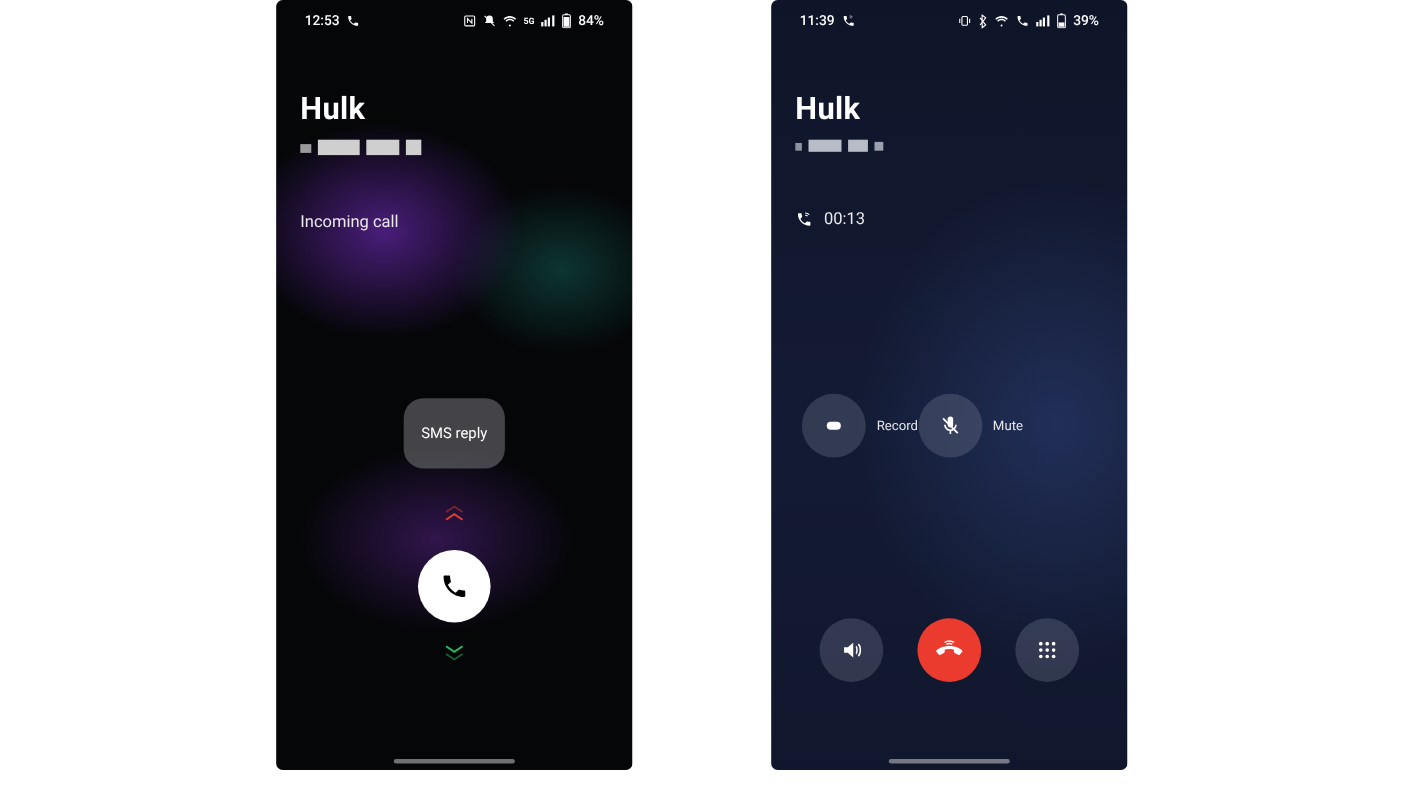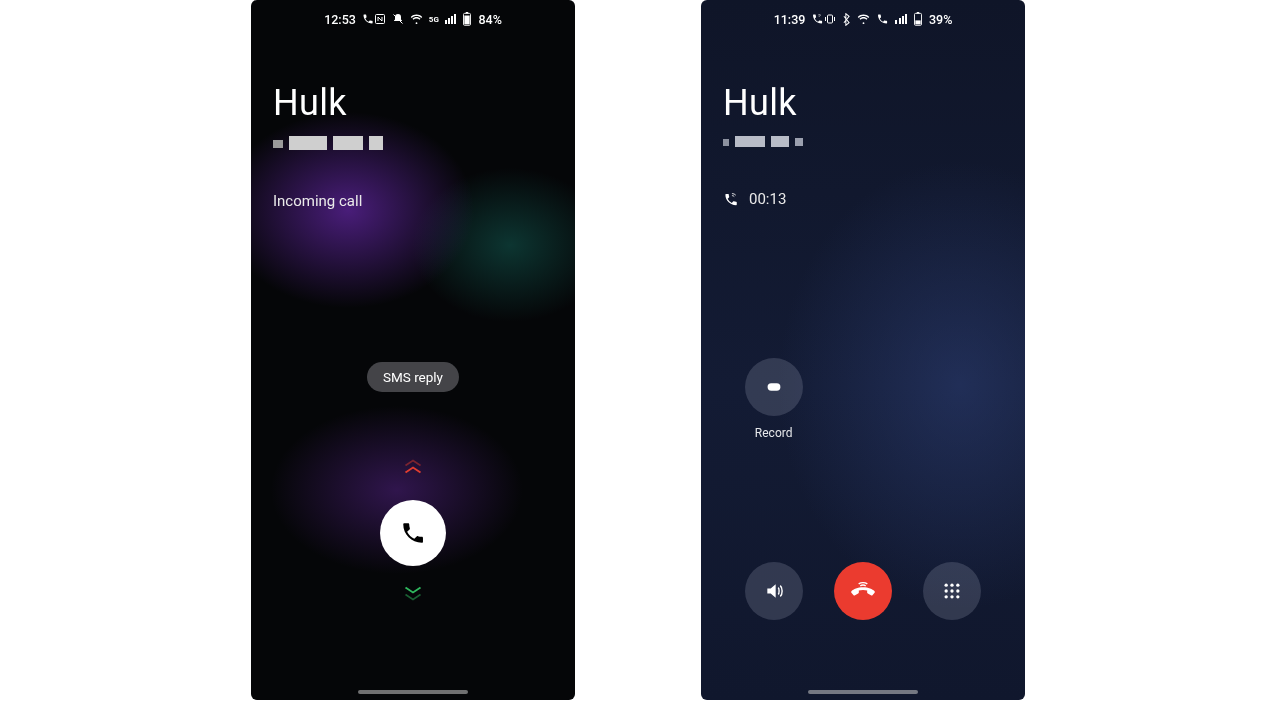--- a/index.html
+++ b/index.html
@@ -1,34 +1,34 @@
 <!DOCTYPE html>
 <html><head>
 <meta charset="utf-8">
 <style>
   html,body{margin:0;padding:0;width:1280px;height:720px;background:#fff;font-family:-apple-system,Roboto,"Segoe UI",sans-serif;overflow:hidden}
   .stage{position:relative;width:1280px;height:720px}
   .phone{position:absolute;top:0;width:324px;height:700px;border-radius:6px;overflow:hidden}
   .p-left{left:251px;background:radial-gradient(ellipse 180px 140px at 30% 30%,rgba(90,35,150,.8),rgba(0,0,0,0) 70%),radial-gradient(ellipse 140px 110px at 80% 35%,rgba(20,100,90,.5),rgba(0,0,0,0) 70%),radial-gradient(ellipse 180px 120px at 45% 70%,rgba(100,40,160,.45),rgba(0,0,0,0) 70%),#050608}
   .p-right{left:701px;background:radial-gradient(ellipse 260px 320px at 80% 55%,rgba(50,70,130,.45),rgba(15,22,45,0) 70%),linear-gradient(180deg,#0f1528,#131b34 55%,#10172d)}
-  .status{display:flex;align-items:center;justify-content:center;padding:6px 12px 0;height:26px;color:#fff;font-size:12.5px;font-weight:500}
+  .status{display:flex;align-items:center;justify-content:space-between;padding:6px 26px 0;height:26px;color:#fff;font-size:12.5px;font-weight:500}
   .status .l,.status .r{display:flex;align-items:center;gap:6px}
   .glyph{display:inline-flex;align-items:center}
   .caller{position:absolute;left:22px}
-  .caller-name{color:#fff;font-size:36px;font-weight:400;letter-spacing:.3px}
+  .caller-name{color:#fff;font-size:28px;font-weight:700;letter-spacing:.3px}
   .redact{display:flex;gap:6px;margin-top:12px}
   .redact span{background:#cfcfcf;height:14px}
   .state-line{position:absolute;left:22px;color:#eaeaea;font-size:15px;display:flex;align-items:center;gap:10px}
-  .pill{position:absolute;left:50%;transform:translateX(-50%);background:rgba(120,120,125,.55);color:#fff;font-size:13.5px;padding:7px 16px;border-radius:18px;cursor:pointer}
+  .pill{position:absolute;left:50%;transform:translateX(-50%);background:rgba(120,120,125,.55);color:#fff;font-size:13.5px;padding:24px 16px;border-radius:18px;cursor:pointer}
   .chev{position:absolute;left:50%;transform:translateX(-50%);display:flex;flex-direction:column;align-items:center;gap:-2px}
   .chev svg{display:block}
   .answer-btn{position:absolute;left:50%;top:500px;transform:translateX(-50%);width:66px;height:66px;border-radius:50%;background:#fff;display:flex;align-items:center;justify-content:center;cursor:pointer}
   .gest{position:absolute;left:50%;bottom:6px;transform:translateX(-50%);width:110px;height:4px;border-radius:3px;background:rgba(200,200,200,.55)}
   .grid{position:absolute;left:0;right:0;display:grid;grid-template-columns:repeat(3,1fr);justify-items:center;row-gap:22px}
-  .ctl{display:flex;flex-direction:column;align-items:center;gap:10px;cursor:pointer}
+  .ctl{display:flex;flex-direction:row;align-items:center;gap:10px;cursor:pointer}
   .rbtn{width:58px;height:58px;border-radius:50%;background:rgba(120,128,150,.32);display:flex;align-items:center;justify-content:center}
   .rbtn.end{background:#eb3b2f}
   .cap{color:#e5e7ea;font-size:12px}
   .row2{position:absolute;left:0;right:0;display:grid;grid-template-columns:repeat(3,1fr);justify-items:center}
   .sig{display:inline-flex;align-items:flex-end;gap:1.2px}
   .sig i{width:2px;background:#fff;display:block}
   .sig i:nth-child(1){height:4px}.sig i:nth-child(2){height:6px}.sig i:nth-child(3){height:8px}.sig i:nth-child(4){height:10px}
 </style>
 </head>
 <body>
@@ -198,20 +198,32 @@
       <div class="ctl">
         <div class="rbtn">
             <span class="glyph">
               <svg width="22" height="22" viewBox="0 0 24 24" fill="#fff">
                 <rect x="5" y="8" width="14" height="8" rx="4"></rect>
               </svg>
             </span>
           </div>
         <div class="cap">Record</div>
       </div>
+      <div class="ctl">
+        <div class="rbtn">
+            <span class="glyph">
+              <svg width="20" height="22" viewBox="0 0 24 24" fill="#fff">
+                <path d="M12 2a3 3 0 013 3v6a3 3 0 01-6 0V5a3 3 0 013-3z"></path>
+                <path d="M6 11a6 6 0 0012 0M12 17v4" stroke="#fff" stroke-width="1.8" fill="none"></path>
+                <path d="M4 4l16 16" stroke="#fff" stroke-width="2"></path>
+              </svg>
+            </span>
+          </div>
+        <div class="cap">Mute</div>
+      </div>
       <div></div>
     </div>
 
     <div class="row2" style="top:562px;padding:0 28px">
       <div class="ctl">
         <div class="rbtn">
             <span class="glyph">
               <svg width="22" height="20" viewBox="0 0 24 24" fill="#fff">
                 <path d="M4 9v6h4l6 5V4L8 9H4z"></path>
                 <path d="M17 8c1.5 1 1.5 7 0 8M19.5 5.5c3 2.5 3 10.5 0 13" stroke="#fff" stroke-width="1.7" fill="none"></path>

